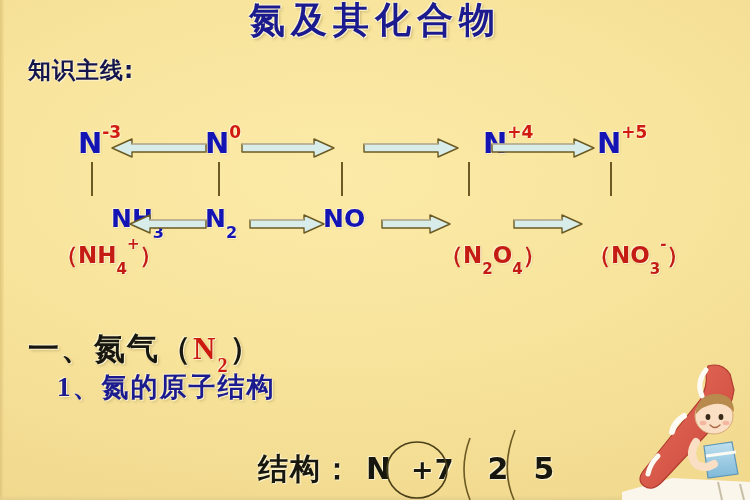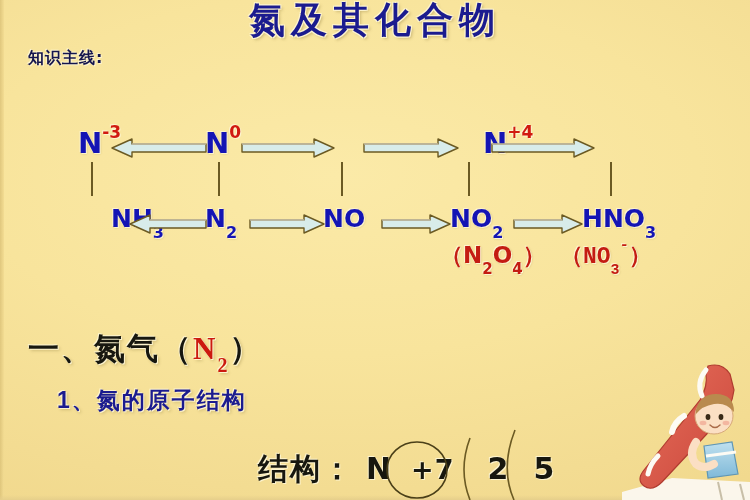--- a/index.html
+++ b/index.html
@@ -52,25 +52,25 @@
     text-shadow:
        1px  1px 0 #fdf4cf,
       -1px  1px 0 #fdf4cf,
        1px -1px 0 #fdf4cf,
       -1px -1px 0 #fdf4cf,
        2px  2px 3px rgba(120,100,40,.35);
   }
 
   #subtitle {
     position: absolute;
-    top: 48px;
+    top: 55px;
     left: 28px;
     font-family: "DejaVu Sans", sans-serif;
     font-weight: bold;
-    font-size: 16px;
+    font-size: 23px;
     letter-spacing: 1px;
     color: #15154d;
     text-shadow: 1px 1px 0 #fdf4cf, -1px -1px 0 #fdf4cf;
   }
 
   
   #diagram {
     position: absolute;
     left: 0; top: 100px;
     width: 750px; height: 185px;
@@ -167,24 +167,24 @@
     font-size: 20px;
     vertical-align: sub;
     line-height: 0;
     position: relative;
     top: 6px;
   }
 
   #sec2 {
     position: absolute;
     left: 57px;
-    top: 385px;
-    font-family: Liberation Sans, sans-serif;
-    font-weight: bold;
-    font-size: 23px;
+    top: 369px;
+    font-family: Liberation Serif, serif;
+    font-weight: bold;
+    font-size: 27px;
     letter-spacing: 2px;
     color: #1b1b8f;
     text-shadow: 1px 1px 0 #fdf4cf, -1px -1px 0 #fdf4cf, 2px 2px 3px rgba(120,100,40,.28);
   }
 
   
   #structure {
     position: absolute;
     left: 258px;
     top: 449px;
@@ -230,20 +230,21 @@
   <div id="bottom-edge"></div>
 
   <div id="title">氮及其化合物</div>
   <div id="subtitle">知识主线:</div>
 
   <div id="diagram">
 
     <div class="node nrow" style="left:78px;"><span>N</span><span class="sup">-3</span></div>
     <div class="node nrow" style="left:205px;"><span>N</span><span class="sup">0</span></div>
     <div class="node nrow" style="left:455px;margin-left:28px;"><span>N</span><span class="sup">+4</span></div>
+    <div class="node nrow" style="left:597px;"><span>N</span><span class="sup">+5</span></div>
 
     <svg class="arrow" style="left:110px; top:37px;" width="98" height="22" viewBox="0 0 98 22">
       <polygon points="2,11 22,2 22,7 96,7 96,15 22,15 22,20" fill="#d8ecea" stroke="#6b5a23" stroke-width="1.4" stroke-linejoin="round"></polygon>
       <polyline points="22,7 96,7" fill="none" stroke="#ffffff" stroke-width="1.1" opacity=".85"></polyline>
     </svg>
     <svg class="arrow" style="left:240px; top:37px;" width="96" height="22" viewBox="0 0 96 22">
       <polygon points="94,11 74,2 74,7 2,7 2,15 74,15 74,20" fill="#d8ecea" stroke="#6b5a23" stroke-width="1.4" stroke-linejoin="round"></polygon>
       <polyline points="2,7 74,7" fill="none" stroke="#ffffff" stroke-width="1.1" opacity=".85"></polyline>
     </svg>
     <svg class="arrow" style="left:362px; top:37px;" width="98" height="22" viewBox="0 0 98 22">
@@ -257,44 +258,43 @@
 
     <div class="vlink" style="left:91px;"></div>
     <div class="vlink" style="left:218px;"></div>
     <div class="vlink" style="left:341px;"></div>
     <div class="vlink" style="left:468px;"></div>
     <div class="vlink" style="left:610px;"></div>
 
     <div class="node frow" style="left:70px;margin-left:41px;"><span>NH</span><span class="sub">3</span></div>
     <div class="node frow" style="left:205px;"><span>N</span><span class="sub">2</span></div>
     <div class="node frow" style="left:323px;"><span>NO</span><span class="sub"></span></div>
-    <div class="node frow" style="left:450px;"><span>NO</span><span class="sub">2</span></div>
-    <div class="node frow" style="left:582px;"><span>HNO</span><span class="sub">3</span></div>
 
     <svg class="arrow" style="left:128px; top:113px;" width="80" height="22" viewBox="0 0 80 22">
       <polygon points="2,11 22,2 22,7 78,7 78,15 22,15 22,20" fill="#d8ecea" stroke="#6b5a23" stroke-width="1.4" stroke-linejoin="round"></polygon>
       <polyline points="22,7 78,7" fill="none" stroke="#ffffff" stroke-width="1.1" opacity=".85"></polyline>
     </svg>
     <svg class="arrow" style="left:248px; top:113px;" width="78" height="22" viewBox="0 0 78 22">
       <polygon points="76,11 56,2 56,7 2,7 2,15 56,15 56,20" fill="#d8ecea" stroke="#6b5a23" stroke-width="1.4" stroke-linejoin="round"></polygon>
       <polyline points="2,7 56,7" fill="none" stroke="#ffffff" stroke-width="1.1" opacity=".85"></polyline>
     </svg>
     <svg class="arrow" style="left:380px; top:113px;" width="72" height="22" viewBox="0 0 72 22">
       <polygon points="70,11 50,2 50,7 2,7 2,15 50,15 50,20" fill="#d8ecea" stroke="#6b5a23" stroke-width="1.4" stroke-linejoin="round"></polygon>
       <polyline points="2,7 50,7" fill="none" stroke="#ffffff" stroke-width="1.1" opacity=".85"></polyline>
     </svg>
     <svg class="arrow" style="left:512px; top:113px;" width="72" height="22" viewBox="0 0 72 22">
       <polygon points="70,11 50,2 50,7 2,7 2,15 50,15 50,20" fill="#d8ecea" stroke="#6b5a23" stroke-width="1.4" stroke-linejoin="round"></polygon>
       <polyline points="2,7 50,7" fill="none" stroke="#ffffff" stroke-width="1.1" opacity=".85"></polyline>
     </svg>
 
+    <div class="node irow" style="left:55px;"><span>（</span><span>NH</span><span class="sub">4</span><span class="sup">+</span><span>）</span></div>
 
     <div class="node irow" style="left:440px;"><span>（</span><span>N</span><span class="sub">2</span><span>O</span><span class="sub">4</span><span>）</span></div>
 
-    <div class="node irow" style="left:560px;font-family:Liberation Mono, monospace;"><span>（</span><span>NO</span><span class="sub">3</span><span class="sup">-</span><span>）</span></div>
+    <div class="node irow" style="left:588px;"><span>（</span><span>NO</span><span class="sub">3</span><span class="sup">-</span><span>）</span></div>
   </div>
 
   <div id="sec1"><span>一、氮气（</span><span class="redchem">N</span><span class="redchem sub">2</span><span>）</span></div>
 
   <div id="sec2">1、氮的原子结构</div>
 
   <div id="structure">
     <span class="label">结构：</span><span class="elem">N</span><span class="nucleus">+7</span><span class="shellnum">2</span><span class="shellnum">5</span>
   </div>
 

